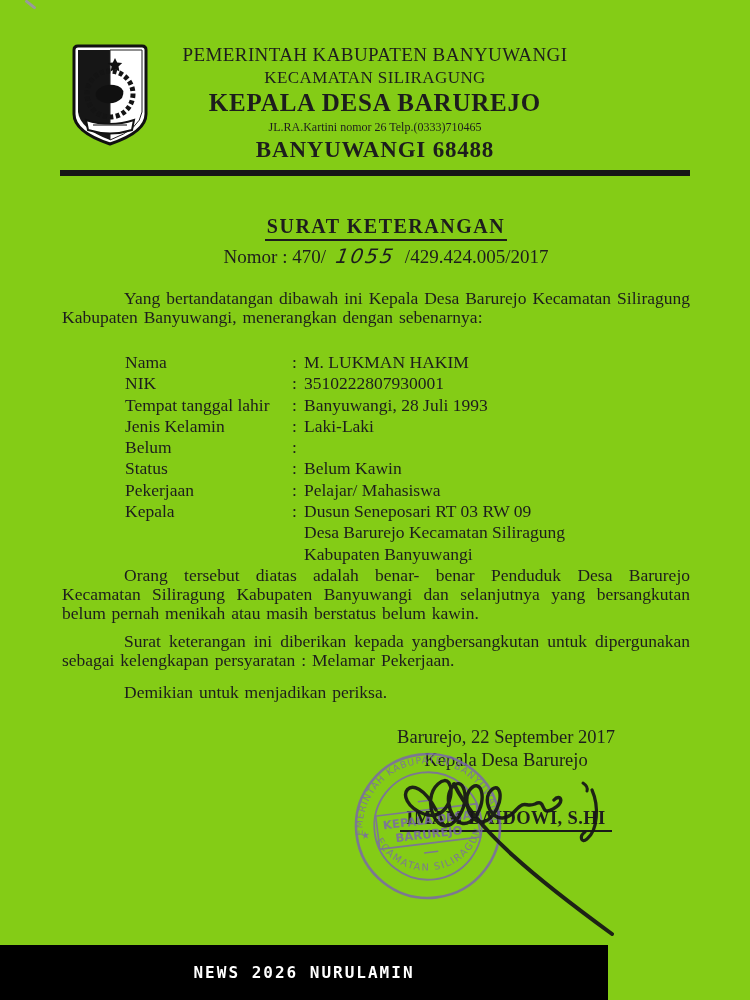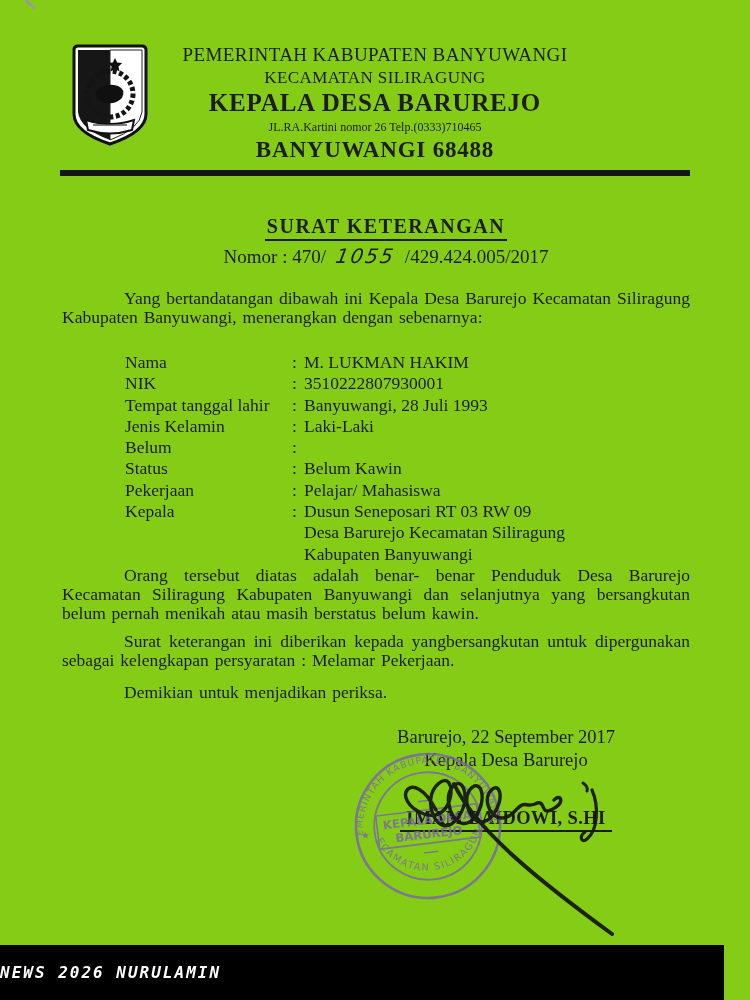--- a/index.html
+++ b/index.html
@@ -54,22 +54,22 @@
   .sigblock { position:absolute; left:355px; top:727px; width:302px; text-align:center; }
   .sig-date { font-size:18.5px; }
   .sig-title { font-size:18.5px; margin-top:2px; }
   .sig-name { display:inline-block; margin-top:37px; font-size:18.5px; font-weight:bold;
     letter-spacing:.4px; border-bottom:2px solid #1a1a1a; padding:0 6px 1px 6px; }
   .stamp { position:absolute; left:352px; top:750px; width:152px; height:152px;
     opacity:.82; transform:rotate(-7deg); }
   .inksig { position:absolute; left:378px; top:748px; width:285px; height:195px; }
 
   
-  .newsbar { position:absolute; left:0; top:945px; width:724px; height:55px;
-    display:flex; align-items:center; justify-content:flex-start;font-style:italic; }
+  .newsbar { position:absolute; left:0; top:945px; width:608px; height:55px;
+    display:flex; align-items:center; justify-content:center; }
   .newsbar-text { font-family:"DejaVu Sans Mono", monospace; font-weight:bold;
     font-size:16px; letter-spacing:2px; }
 </style>
 </head>
 <body>
 
 <div class="page">
 
   <div class="artifact"></div>
 

